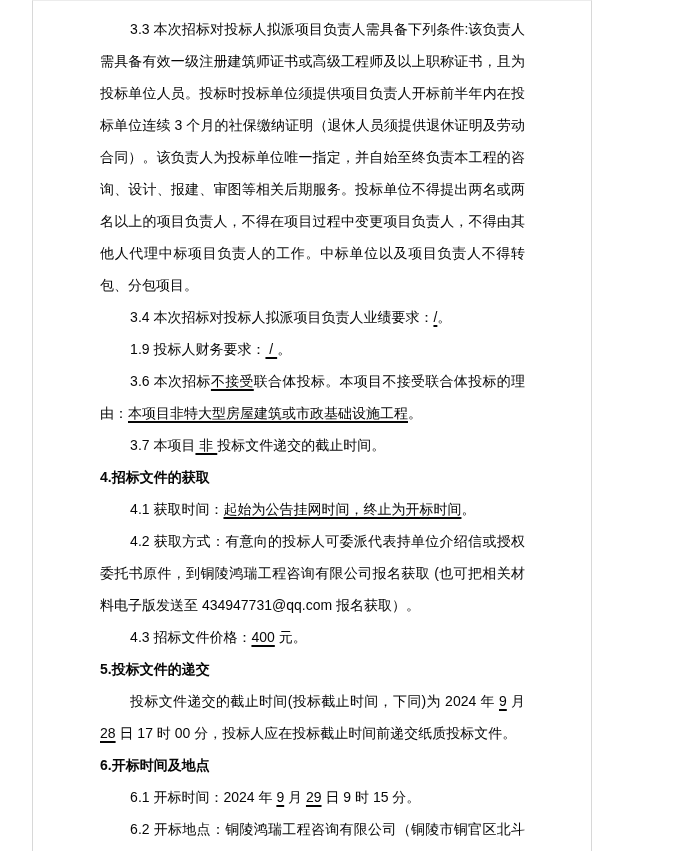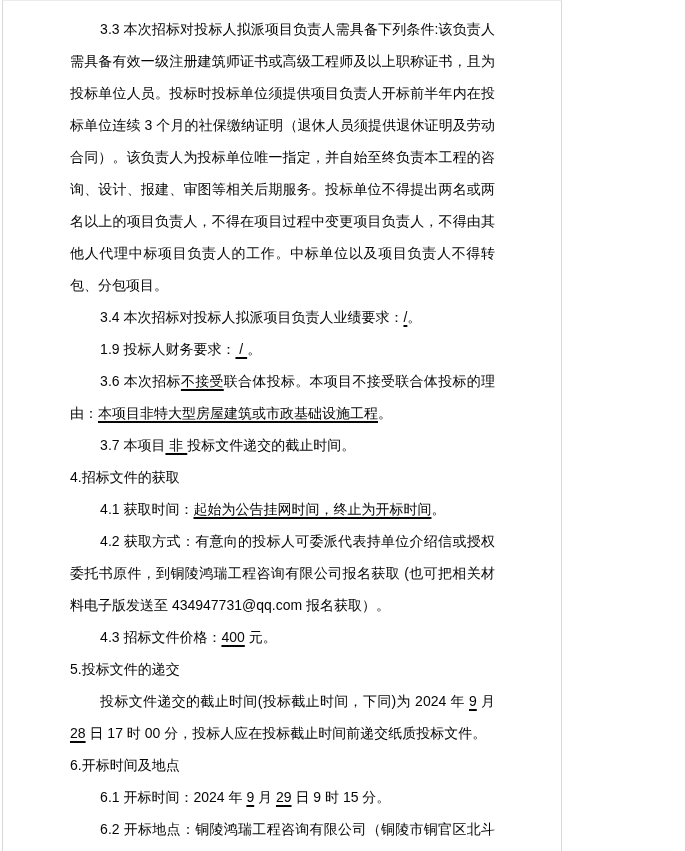--- a/index.html
+++ b/index.html
@@ -7,20 +7,21 @@
     padding: 0;
     background: #ffffff;
     font-family: "Liberation Sans", "DejaVu Sans", sans-serif;
   }
   .viewport {
     position: relative;
     width: 564px;
     height: 851px;
     background: #ffffff;
     overflow: hidden;
+    margin-left: 30px;
   }
   .page {
     position: absolute;
     top: 0;
     left: 2px;
     right: 2px;
     bottom: 0;
     background: #ffffff;
     border-left: 1px solid #d8d8d8;
     border-right: 1px solid #d8d8d8;
@@ -35,21 +36,21 @@
     text-align: justify;
   }
   .para {
     margin: 0;
     padding: 0;
   }
   .para.body.indent {
     text-indent: 2.15em;
   }
   .para.heading {
-    font-weight: 400;
+    font-weight: 700;
     text-indent: 0;
   }
   .run.u {
     text-decoration: underline;
     text-underline-offset: 3px;
     text-decoration-thickness: 1.5px;
   }
 </style>
 </head>
 <body>

